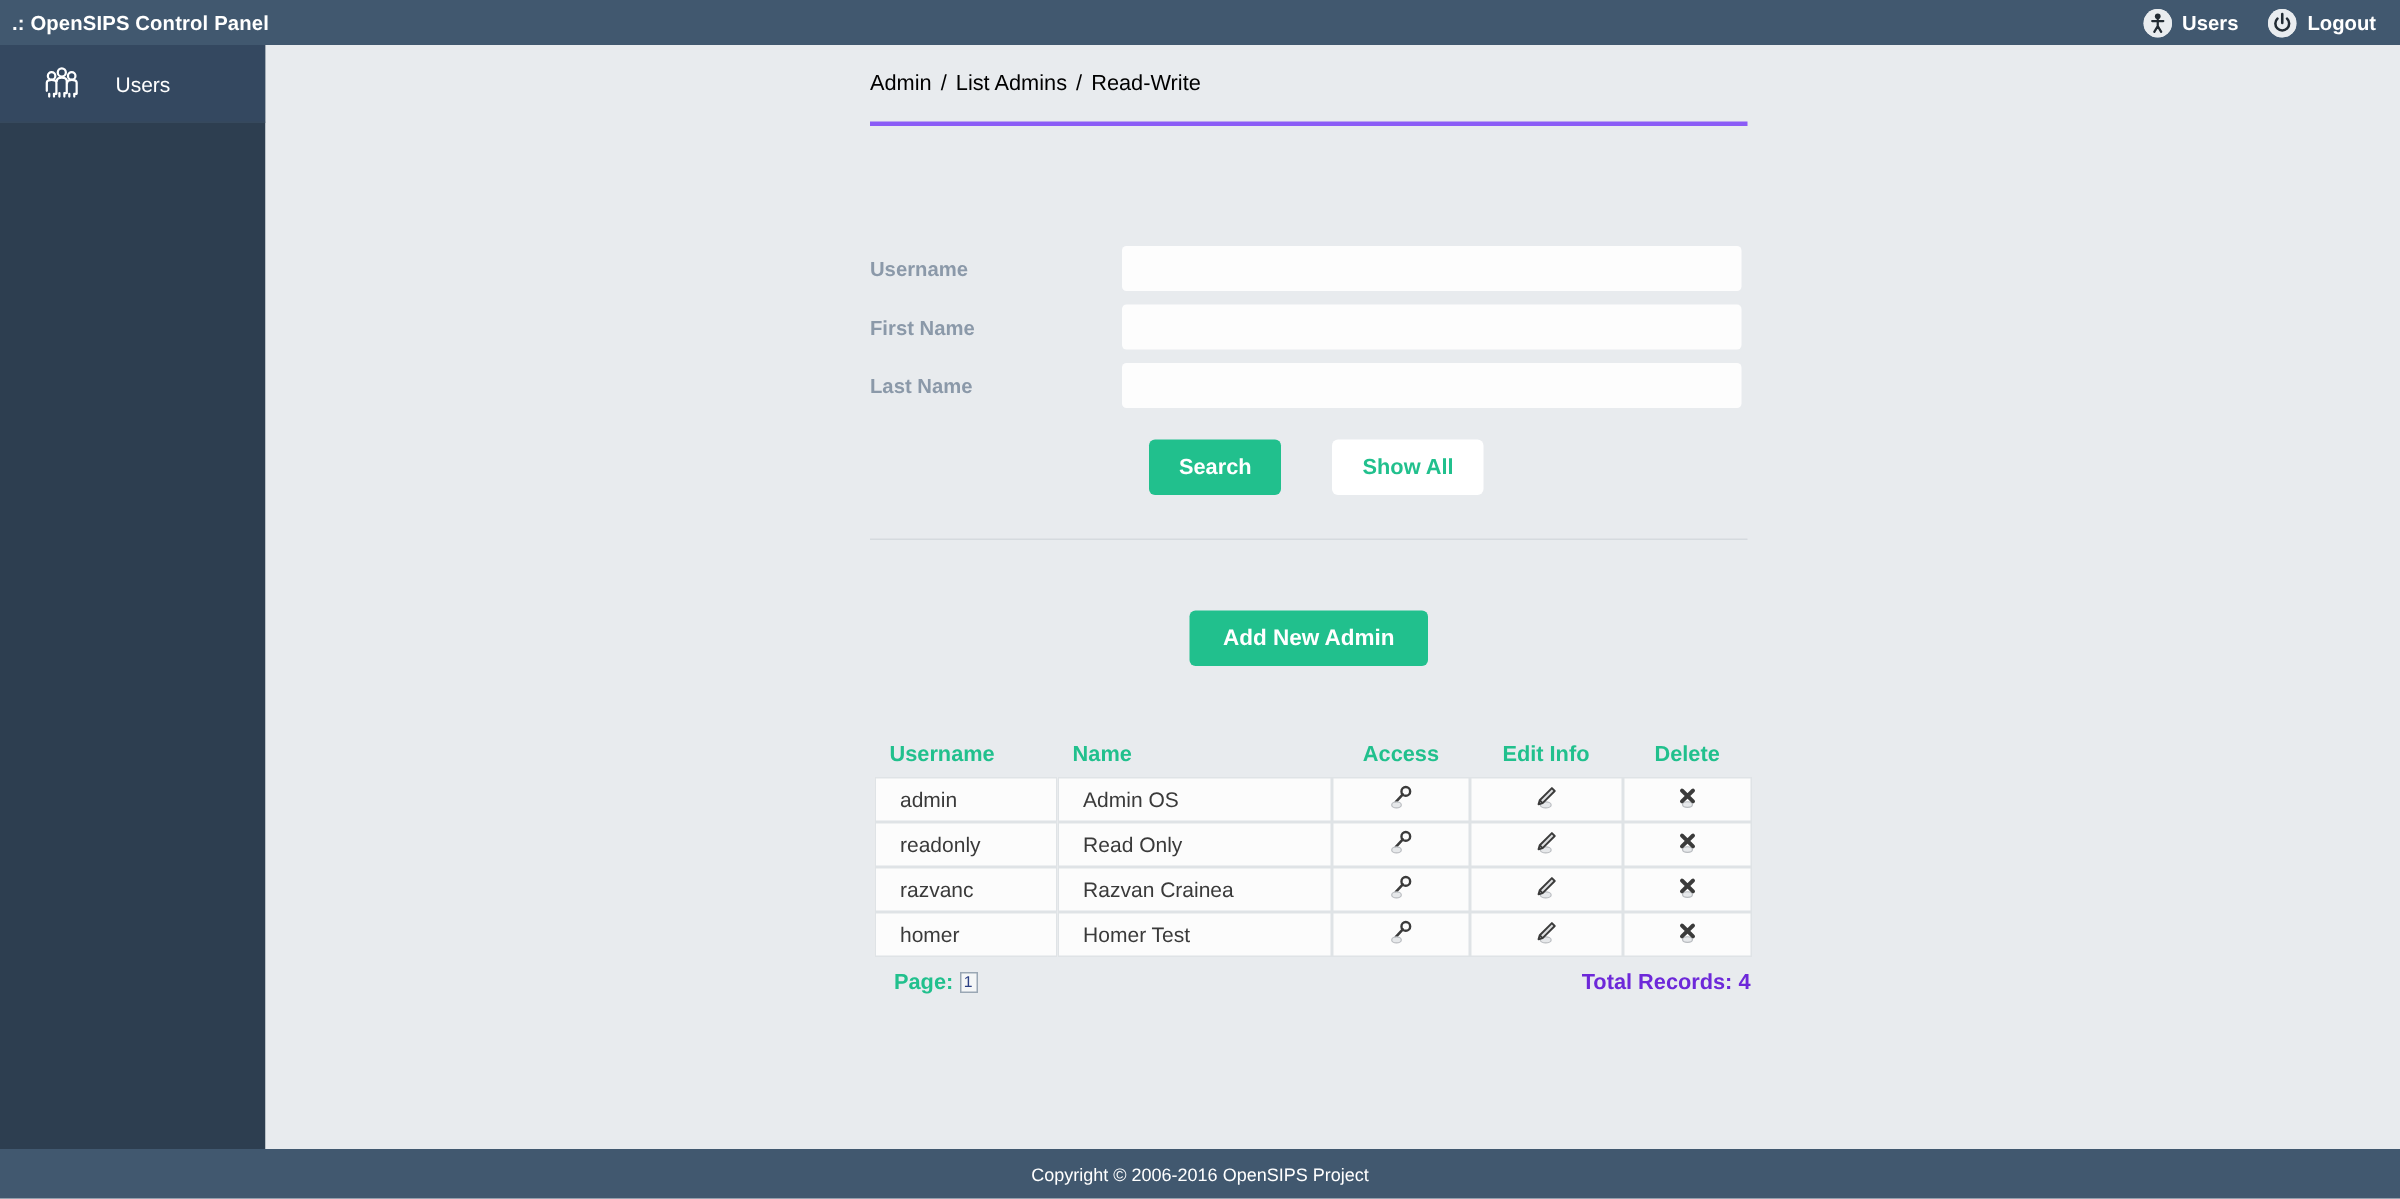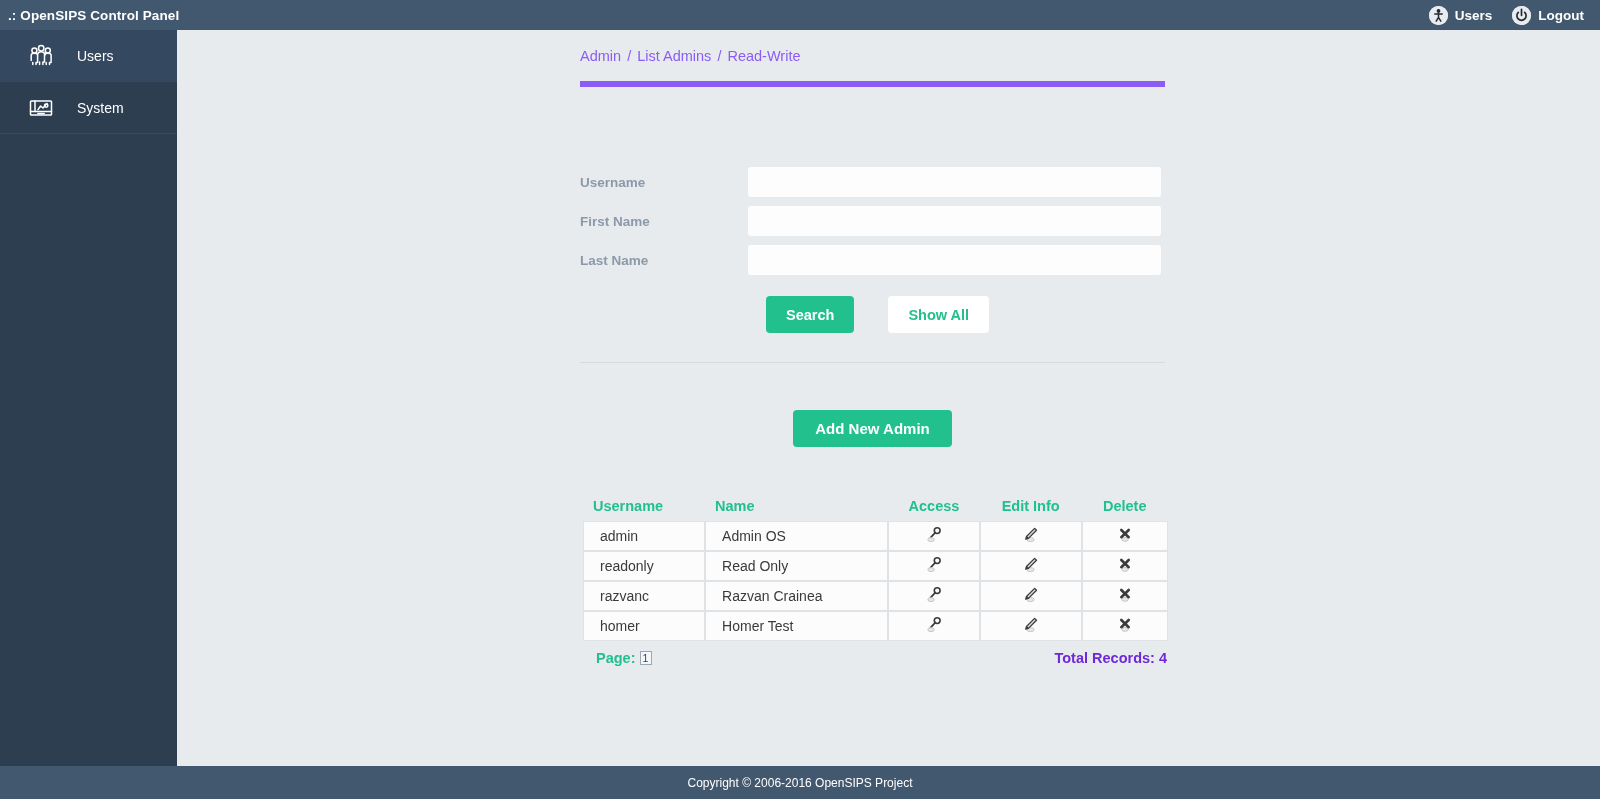--- a/index.html
+++ b/index.html
@@ -70,22 +70,22 @@
     width: 1423px; height: 736px;
     background: #e8ebee;
   }
   .content {
     position: absolute; left: 403px; top: 0;
     width: 585px;
   }
   .breadcrumb {
     padding-top: 18px;
     font-size: 14.5px;
-    color: #8b5cf6;
-    border-bottom: 6px solid #8b5cf6;
+    color: #000000;
+    border-bottom: 3px solid #8b5cf6;
     padding-bottom: 17px;
   }
   .breadcrumb span { cursor: pointer; }
   .breadcrumb .sep { padding: 0 2px; }
 
   
   .form-wrap { margin-top: 80px; }
   .form-row {
     display: flex; align-items: center;
     margin-bottom: 9px;
@@ -257,35 +257,20 @@
           <circle cx="21.8" cy="9.6" r="2.5"></circle>
           <path d="M5.2 14.2 C5.2 12.9 6.6 12.2 8.4 12.2 C10.2 12.2 11.6 12.9 11.6 14.2 L11.6 21.5 L10.0 21.5 L10.0 23.4 M6.8 21.5 L6.8 23.4 M5.2 14.2 L5.2 19.5"></path>
           <path d="M11.9 13.0 C11.9 11.5 13.4 10.7 15.2 10.7 C17.0 10.7 18.5 11.5 18.5 13.0 L18.5 21.0 L16.9 21.0 L16.9 23.4 M13.6 21.0 L13.6 23.4"></path>
           <path d="M18.8 14.2 C18.8 12.9 20.2 12.2 21.9 12.2 C23.7 12.2 25.1 12.9 25.1 14.2 L25.1 19.5 M25.1 14.2 L25.1 21.5 L23.5 21.5 L23.5 23.4 M20.2 21.5 L20.2 23.4"></path>
         </g>
       </svg>
     </span>
     <span class="side-label">Users</span>
   </div>
 
-  <div class="side-item">
-    <span class="side-icon">
-      <svg width="30" height="30" viewBox="0 0 30 30">
-        <g stroke="#ffffff" stroke-width="1.5" fill="none" stroke-linecap="round" stroke-linejoin="round">
-          <rect x="4.5" y="8.0" width="21" height="14" rx="0.8"></rect>
-          <line x1="4.5" y1="18.4" x2="25.5" y2="18.4"></line>
-          <line x1="9.0" y1="8.0" x2="9.0" y2="18.4"></line>
-          <line x1="11.8" y1="20.4" x2="18.2" y2="20.4"></line>
-          <path d="M12.0 16.6 L14.6 13.0 L17.0 15.0 L21.0 10.6"></path>
-          <circle cx="20.2" cy="12.6" r="1.7"></circle>
-        </g>
-      </svg>
-    </span>
-    <span class="side-label">System</span>
-  </div>
 
 </div>
 
 <div class="main">
   <div class="content">
 
     <div class="breadcrumb">
       <span>Admin</span>
       <span class="sep">/</span>
       <span>List Admins</span>

